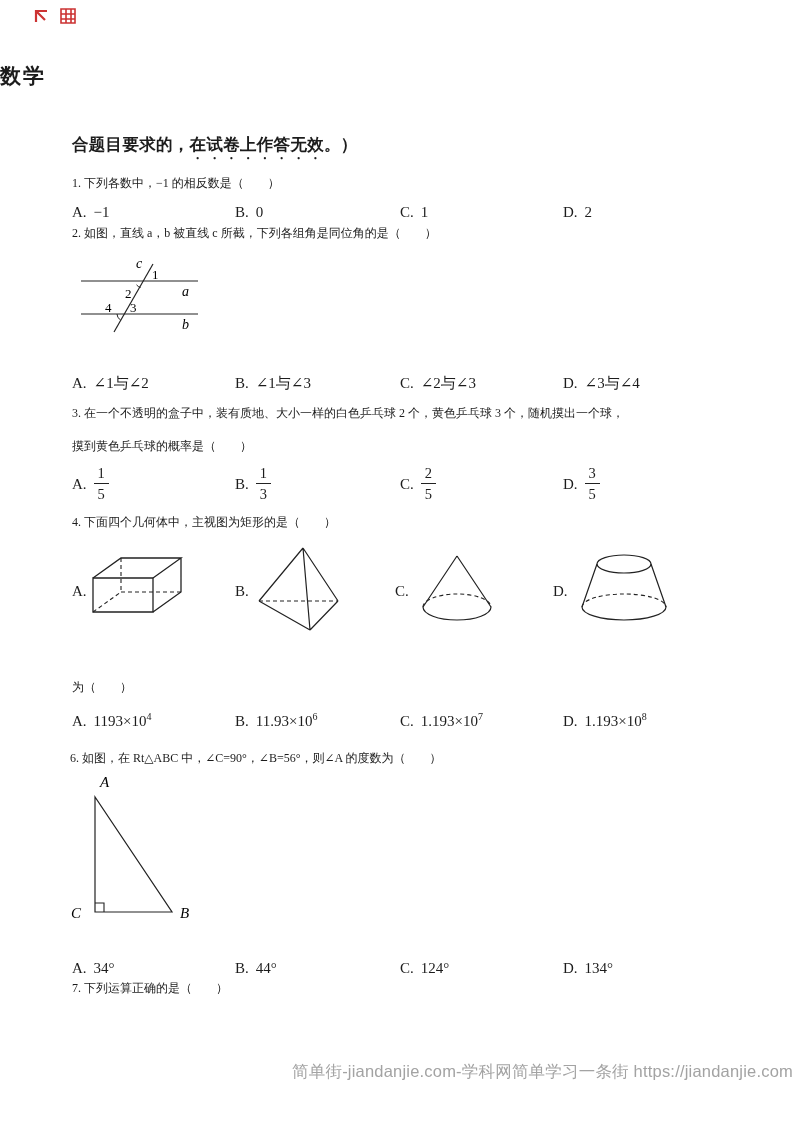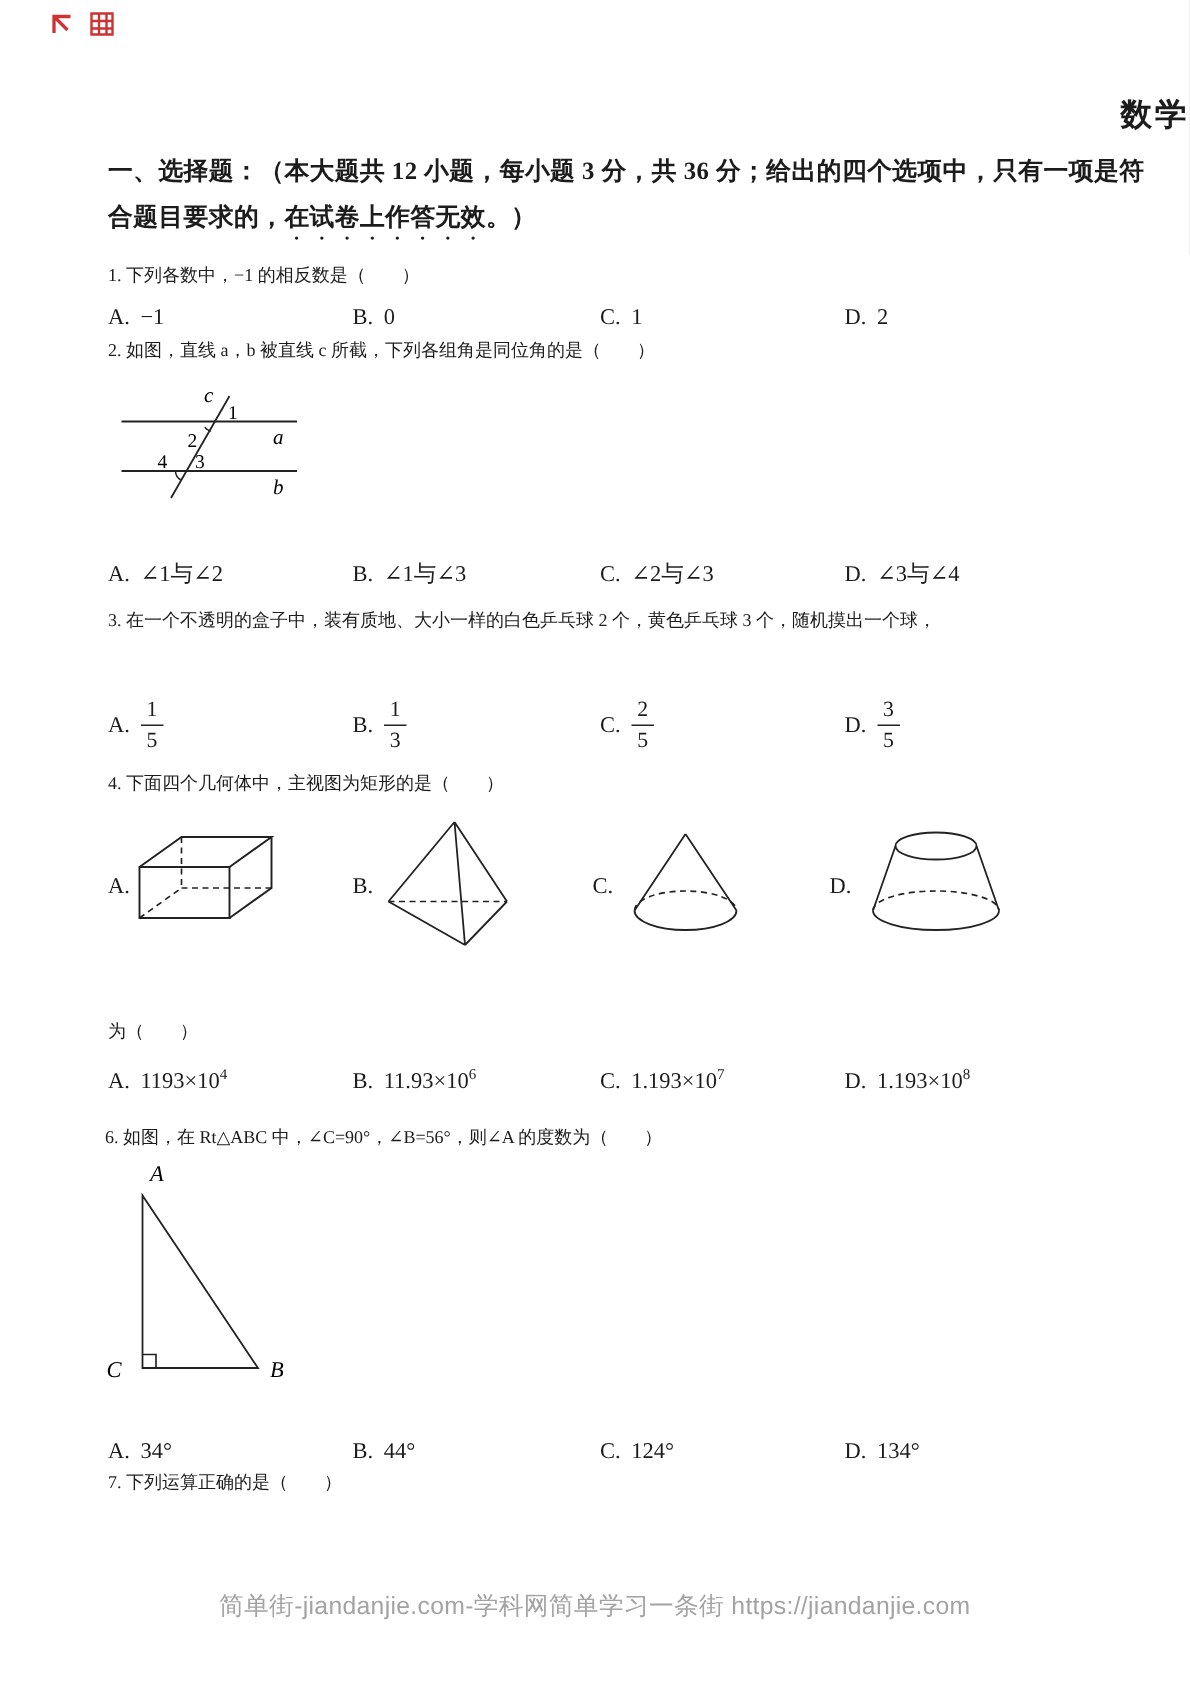--- a/index.html
+++ b/index.html
@@ -2,56 +2,55 @@
 <html><head>
 <meta charset="utf-8">
 <style>
   html,body{margin:0;padding:0;background:#e8e8e8;}
   .page{
     position:relative;width:793px;height:1122px;background:#ffffff;
     font-family:"Liberation Serif","DejaVu Serif",serif;color:#1c1c1c;
     overflow:hidden;margin:0 auto;
   }
   .abs{position:absolute;white-space:nowrap;line-height:1.2;}
-  .title{left:0;right:0;text-align:right;font-size:21px;font-weight:bold;letter-spacing:2px;}
+  .title{left:0;right:0;text-align:left;font-size:21px;font-weight:bold;letter-spacing:2px;}
   .heading{font-size:16.5px;font-weight:bold;letter-spacing:0.3px;}
   .emph{
     -webkit-text-emphasis:filled dot;-webkit-text-emphasis-position:under right;
     text-emphasis:filled dot;text-emphasis-position:under right;margin-top:35px;
   }
   .stem{font-size:12px;}
   .opts{display:grid;grid-template-columns:163px 165px 163px auto;font-size:15px;}
   .opts .cell{display:flex;align-items:center;gap:7px;}
   .frac{display:inline-block;text-align:center;font-size:14.5px;line-height:1.25;vertical-align:middle;}
   .frac .num{display:block;border-bottom:1.2px solid #222;padding:0 4px 1px;}
   .frac .den{display:block;padding-top:1px;}
   sup{font-size:10px;}
   .optlabel{font-size:15px;}
   figure{margin:0;}
   svg text{font-family:"Liberation Serif","DejaVu Serif",serif;}
   .figlabel{font-style:italic;}
-  .footer{left:0;right:0;text-align:center;font-family:"Liberation Sans","DejaVu Sans",sans-serif;
+  .footer{left:0;right:0;text-align:right;font-family:"Liberation Sans","DejaVu Sans",sans-serif;
     font-size:16.5px;color:#a3a3a3;letter-spacing:0.2px;}
   .stamp{position:absolute;}
 </style>
 </head>
 <body>
 
 <div class="page">
 
   <svg class="stamp" style="left:33px;top:7px" width="18" height="18" viewBox="0 0 18 18">
     <path d="M3 15 L3 4 L14 4 M3 4 L12 13" stroke="#cc3333" stroke-width="2.2" fill="none"></path>
   </svg>
   <svg class="stamp" style="left:59px;top:7px" width="18" height="18" viewBox="0 0 18 18">
     <path d="M2 2 H16 V16 H2 Z M2 7 H16 M2 12 H16 M7 2 V16 M12 2 V16" stroke="#cc3333" stroke-width="1.6" fill="none"></path>
   </svg>
 
   <div class="abs title" style="top:64px">数学</div>
 
-  <div class="abs heading" style="left:72px;top:104px">一、选择题：（本大题共 12 小题，每小题 3 分，共 36 分；给出的四个选项中，只有一项是符</div>
   <div class="abs heading" style="left:72px;top:135px"><span>合题目要求的，</span><span class="emph">在试卷上作答无效</span><span>。）</span></div>
 
   <div class="abs stem" style="left:72px;top:176px">1. 下列各数中，−1 的相反数是（　　）</div>
   <div class="abs opts" style="left:72px;top:203px;right:20px">
     <div class="cell">
         <span class="optlabel">A.</span>
         <span>−1</span>
       </div>
     <div class="cell">
         <span class="optlabel">B.</span>
@@ -97,20 +96,21 @@
         <span class="optlabel">C.</span>
         <span>∠2与∠3</span>
       </div>
     <div class="cell">
         <span class="optlabel">D.</span>
         <span>∠3与∠4</span>
       </div>
   </div>
 
   <div class="abs stem" style="left:72px;top:406px">3. 在一个不透明的盒子中，装有质地、大小一样的白色乒乓球 2 个，黄色乒乓球 3 个，随机摸出一个球，</div>
+  <div class="abs stem" style="left:72px;top:439px">摸到黄色乒乓球的概率是（　　）</div>
   <div class="abs opts" style="left:72px;top:464px;right:20px">
     <div class="cell">
         <span class="optlabel">A.</span>
         <span class="frac">
           <span class="num">1</span>
           <span class="den">5</span>
         </span>
       </div>
     <div class="cell">
         <span class="optlabel">B.</span>

